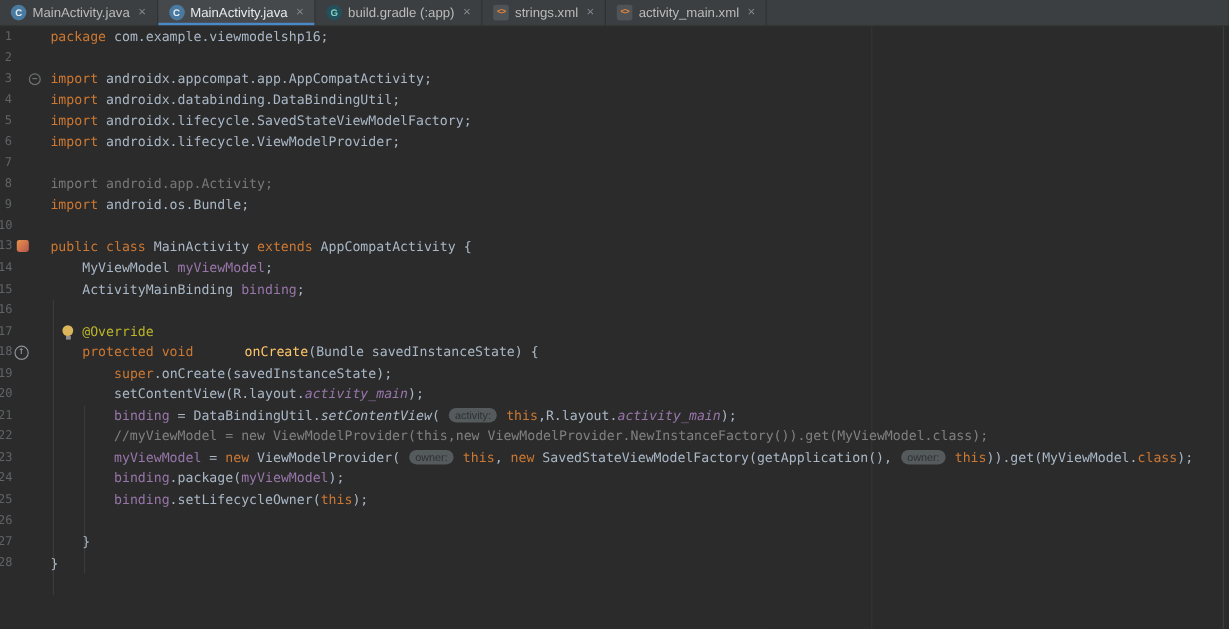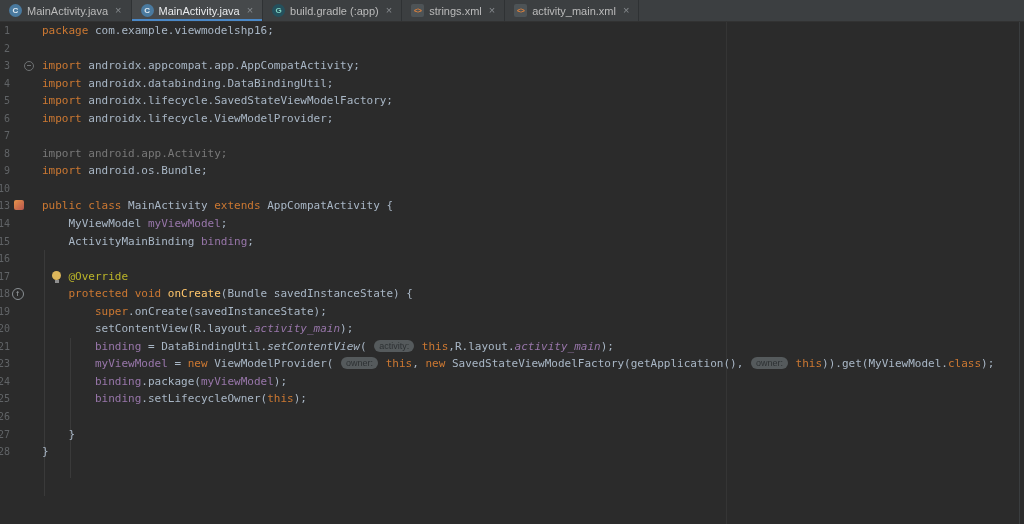--- a/index.html
+++ b/index.html
@@ -64,21 +64,21 @@
   }
   .code{ flex:1; padding-left:4px; color:#a9b7c6; }
 
   .bulb{ position:absolute; left:52px; top:3px; width:9px; height:9px; background:#dcb65b; border-radius:50%; }
   .bulb::after{ content:""; position:absolute; left:2.5px; top:9px; width:4px; height:3px; background:#8f8f8f; }
 
   
   .t-kw{ color:#cc7832; }
   .t-txt{ color:#a9b7c6;text-align:center; }
   .t-field{ color:#9876aa; }
-  .t-method{ color:#ffc66b; }
+  .t-method{ color:#ffc66b;margin-left:36px; }
   .t-smethod{ color:#a9b7c6; font-style:italic; }
   .t-sfield{ color:#9876aa; font-style:italic;text-align:center; }
   .t-comment{ color:#808080; }
   .t-anno{ color:#bbb529; }
   .t-gray{ color:#787878; }
   .t-hint{
     background:#555a5c; color:#2d3133; border-radius:7px; padding:1px 5px; margin:0 1px;
     font-family:"Liberation Sans",sans-serif; font-size:9px; vertical-align:1px;
   }
 </style>
@@ -130,20 +130,21 @@
         <div class="line"><span class="ln">10</span><span class="gicon"></span><span class="code"></span></div>
         <div class="line"><span class="ln">13</span><span class="gicon cls"></span><span class="code"><span class="t-kw">public class </span><span class="t-txt">MainActivity </span><span class="t-kw">extends </span><span class="t-txt">AppCompatActivity {</span></span></div>
         <div class="line"><span class="ln">14</span><span class="gicon"></span><span class="code"><span class="t-txt">    MyViewModel </span><span class="t-field">myViewModel</span><span class="t-txt">;</span></span></div>
         <div class="line"><span class="ln">15</span><span class="gicon"></span><span class="code"><span class="t-txt">    ActivityMainBinding </span><span class="t-field">binding</span><span class="t-txt">;</span></span></div>
         <div class="line"><span class="ln">16</span><span class="gicon"></span><span class="code"></span></div>
         <div class="line"><span class="ln">17</span><span class="gicon"></span><span class="code"><span class="t-txt">    </span><span class="t-anno">@Override</span></span><span class="bulb"></span></div>
         <div class="line"><span class="ln">18</span><span class="gicon override"></span><span class="code"><span class="t-txt">    </span><span class="t-kw">protected void </span><span class="t-method">onCreate</span><span class="t-txt">(Bundle savedInstanceState) {</span></span></div>
         <div class="line"><span class="ln">19</span><span class="gicon"></span><span class="code"><span class="t-txt">        </span><span class="t-kw">super</span><span class="t-txt">.onCreate(savedInstanceState);</span></span></div>
         <div class="line"><span class="ln">20</span><span class="gicon"></span><span class="code"><span class="t-txt">        setContentView(R.layout.</span><span class="t-sfield">activity_main</span><span class="t-txt">);</span></span></div>
         <div class="line"><span class="ln">21</span><span class="gicon"></span><span class="code"><span class="t-txt">        </span><span class="t-field">binding</span><span class="t-txt"> = DataBindingUtil.</span><span class="t-smethod">setContentView</span><span class="t-txt">( </span><span class="t-hint">activity:</span><span class="t-kw"> this</span><span class="t-txt">,R.layout.</span><span class="t-sfield">activity_main</span><span class="t-txt">);</span></span></div>
+        <div class="line"><span class="ln">22</span><span class="gicon"></span><span class="code"><span class="t-comment">        //myViewModel = new ViewModelProvider(this,new ViewModelProvider.NewInstanceFactory()).get(MyViewModel.class);</span></span></div>
         <div class="line"><span class="ln">23</span><span class="gicon"></span><span class="code"><span class="t-txt">        </span><span class="t-field">myViewModel</span><span class="t-txt"> = </span><span class="t-kw">new</span><span class="t-txt"> ViewModelProvider( </span><span class="t-hint">owner:</span><span class="t-kw"> this</span><span class="t-txt">, </span><span class="t-kw">new</span><span class="t-txt"> SavedStateViewModelFactory(getApplication(), </span><span class="t-hint">owner:</span><span class="t-kw"> this</span><span class="t-txt">)).get(MyViewModel.</span><span class="t-kw">class</span><span class="t-txt">);</span></span></div>
         <div class="line"><span class="ln">24</span><span class="gicon"></span><span class="code"><span class="t-txt">        </span><span class="t-field">binding</span><span class="t-txt">.package(</span><span class="t-field">myViewModel</span><span class="t-txt">);</span></span></div>
         <div class="line"><span class="ln">25</span><span class="gicon"></span><span class="code"><span class="t-txt">        </span><span class="t-field">binding</span><span class="t-txt">.setLifecycleOwner(</span><span class="t-kw">this</span><span class="t-txt">);</span></span></div>
         <div class="line"><span class="ln">26</span><span class="gicon"></span><span class="code"></span></div>
         <div class="line"><span class="ln">27</span><span class="gicon"></span><span class="code"><span class="t-txt">    }</span></span></div>
         <div class="line"><span class="ln">28</span><span class="gicon"></span><span class="code"><span class="t-txt">}</span></span></div>
       </div>
     <div class="scrollbar"></div>
   </div>
 </div>

